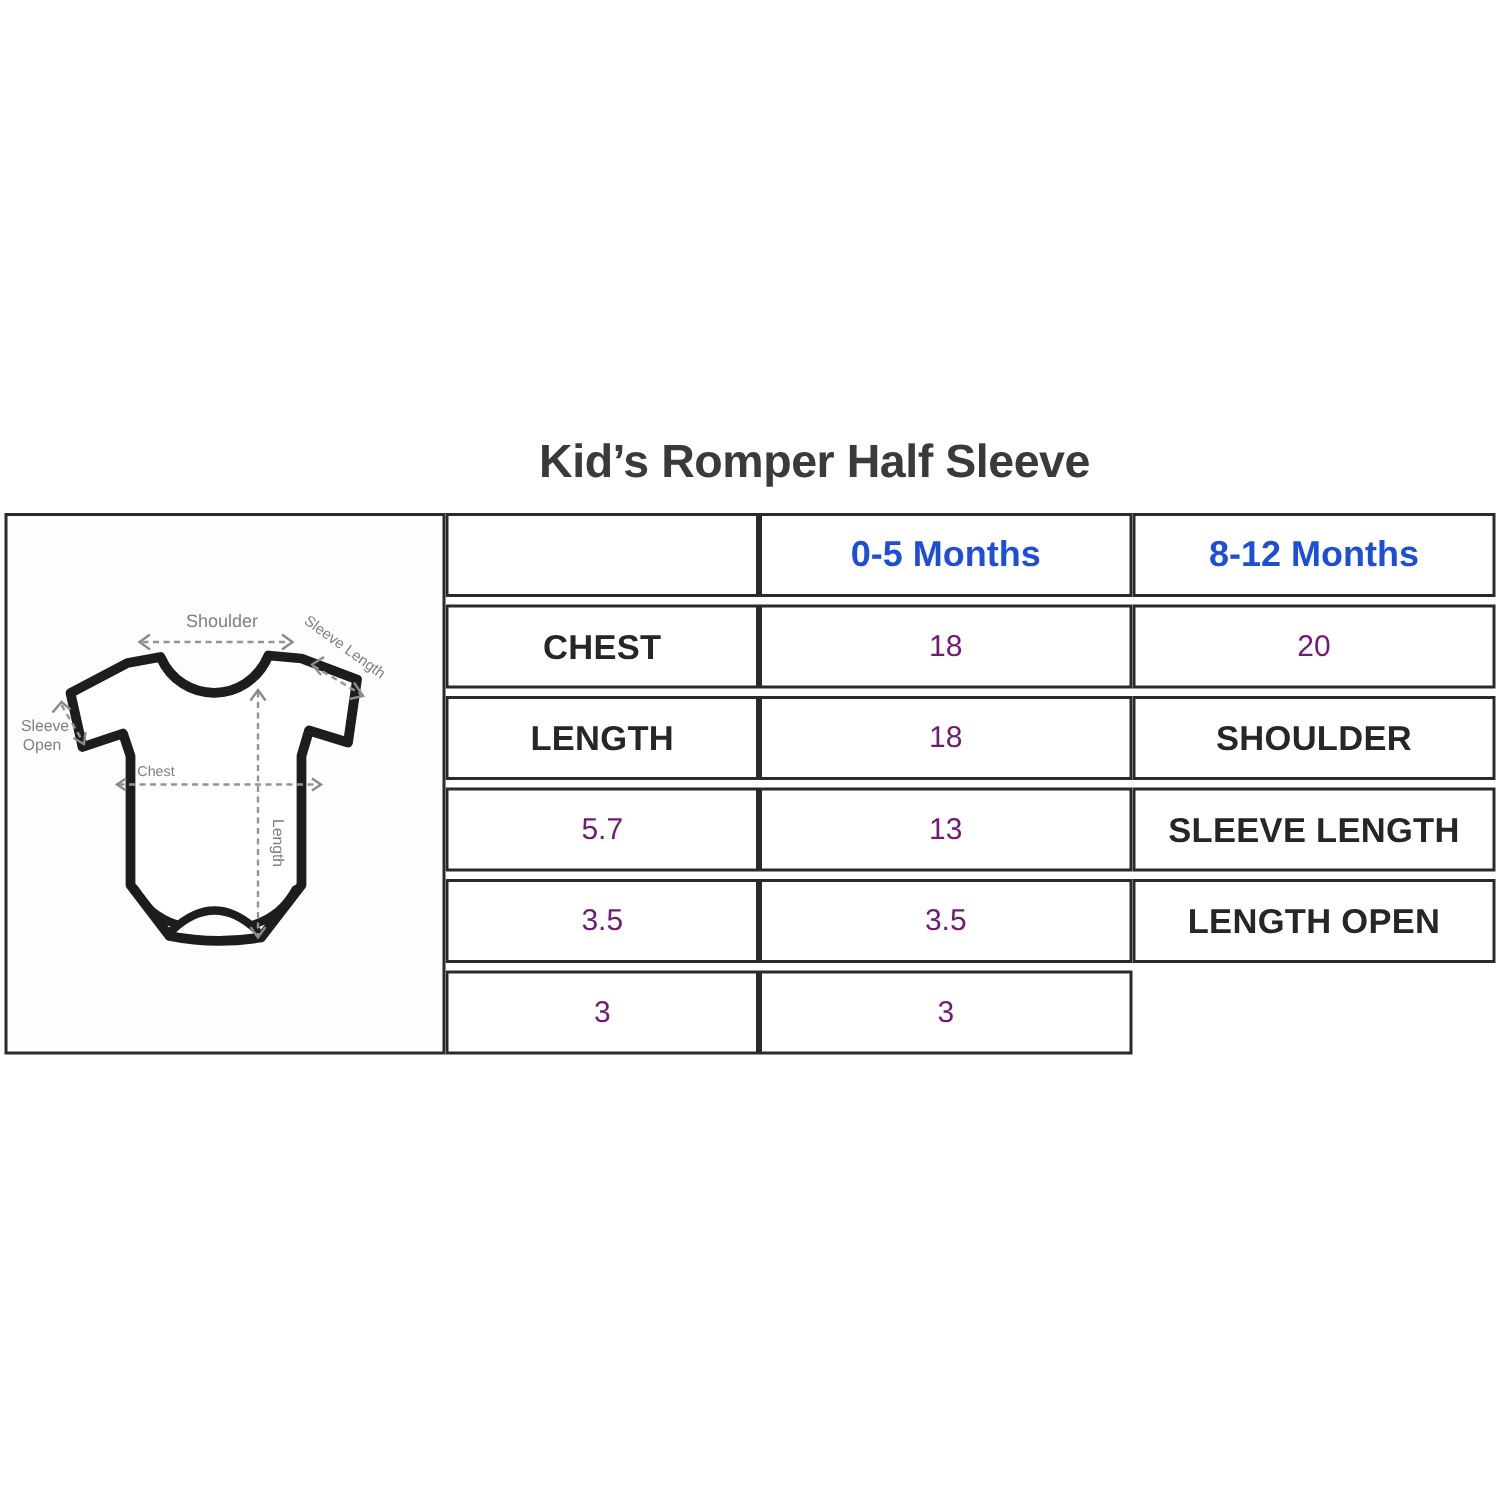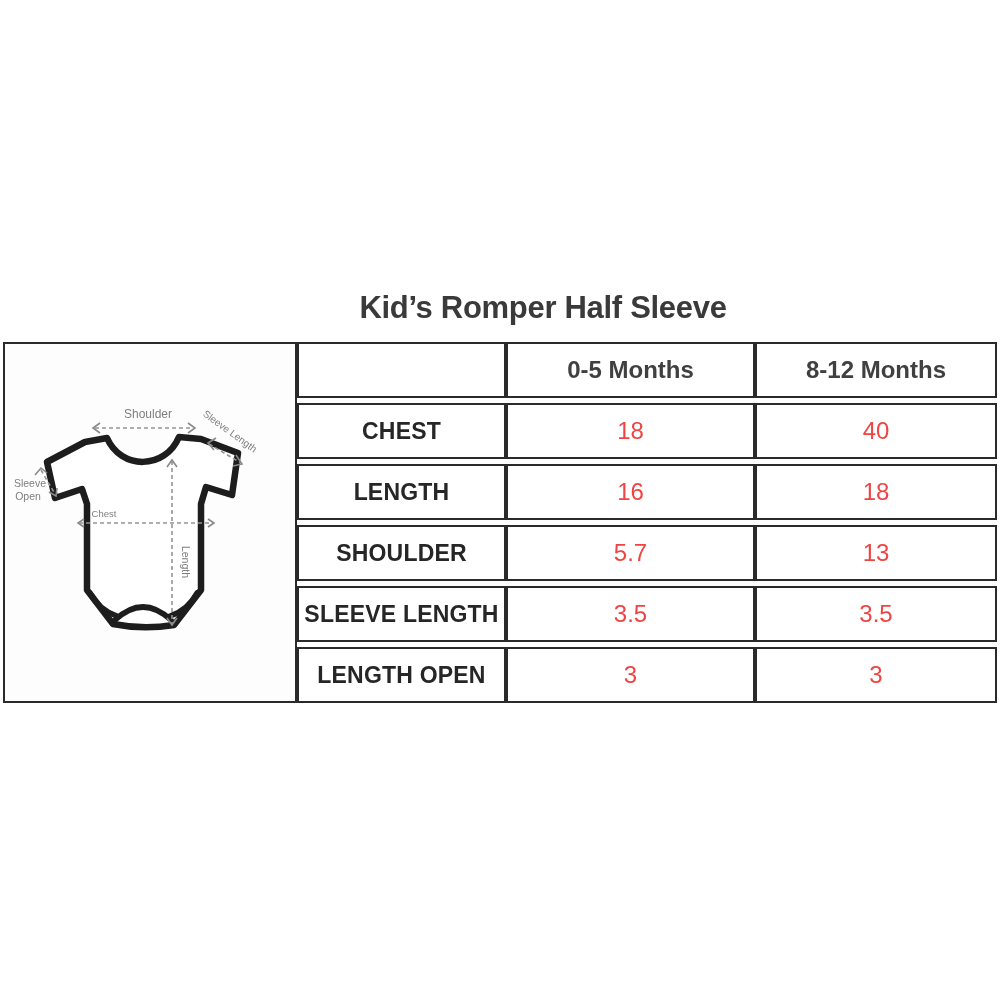--- a/index.html
+++ b/index.html
@@ -60,32 +60,32 @@
     padding: 0;
   }
   .diagram-cell svg {
     display: block;
     width: 100%;
     height: 100%;
   }
   .head {
     font-weight: 700;
     font-size: 24px;
-    color: #404040;
+    color: #1d4ed8;
   }
   .rowlabel {
     font-weight: 700;
     font-size: 23px;
     letter-spacing: 0.2px;
     color: #262626;
   }
   .value {
     font-weight: 400;
-    font-size: 24px;
-    color: #ef4444;
+    font-size: 20px;
+    color: #701a75;
   }
   
   .garment {
     fill: #ffffff;
     stroke: #1d1d1d;
     stroke-width: 6.5;
     stroke-linejoin: round;
     stroke-linecap: round;
   }
   .garment-detail {
@@ -156,24 +156,23 @@
         <path class="dim-arrow" stroke-width="1.1" d="M 162,274 L 167,281 L 172,274"></path>
       </svg>
     </div>
 
     <div class="cell head"></div>
     <div class="cell head">0-5 Months</div>
     <div class="cell head">8-12 Months</div>
 
     <div class="cell rowlabel">CHEST</div>
     <div class="cell value">18</div>
-    <div class="cell value">40</div>
+    <div class="cell value">20</div>
 
     <div class="cell rowlabel">LENGTH</div>
-    <div class="cell value">16</div>
     <div class="cell value">18</div>
 
     <div class="cell rowlabel">SHOULDER</div>
     <div class="cell value">5.7</div>
     <div class="cell value">13</div>
 
     <div class="cell rowlabel">SLEEVE LENGTH</div>
     <div class="cell value">3.5</div>
     <div class="cell value">3.5</div>
 

